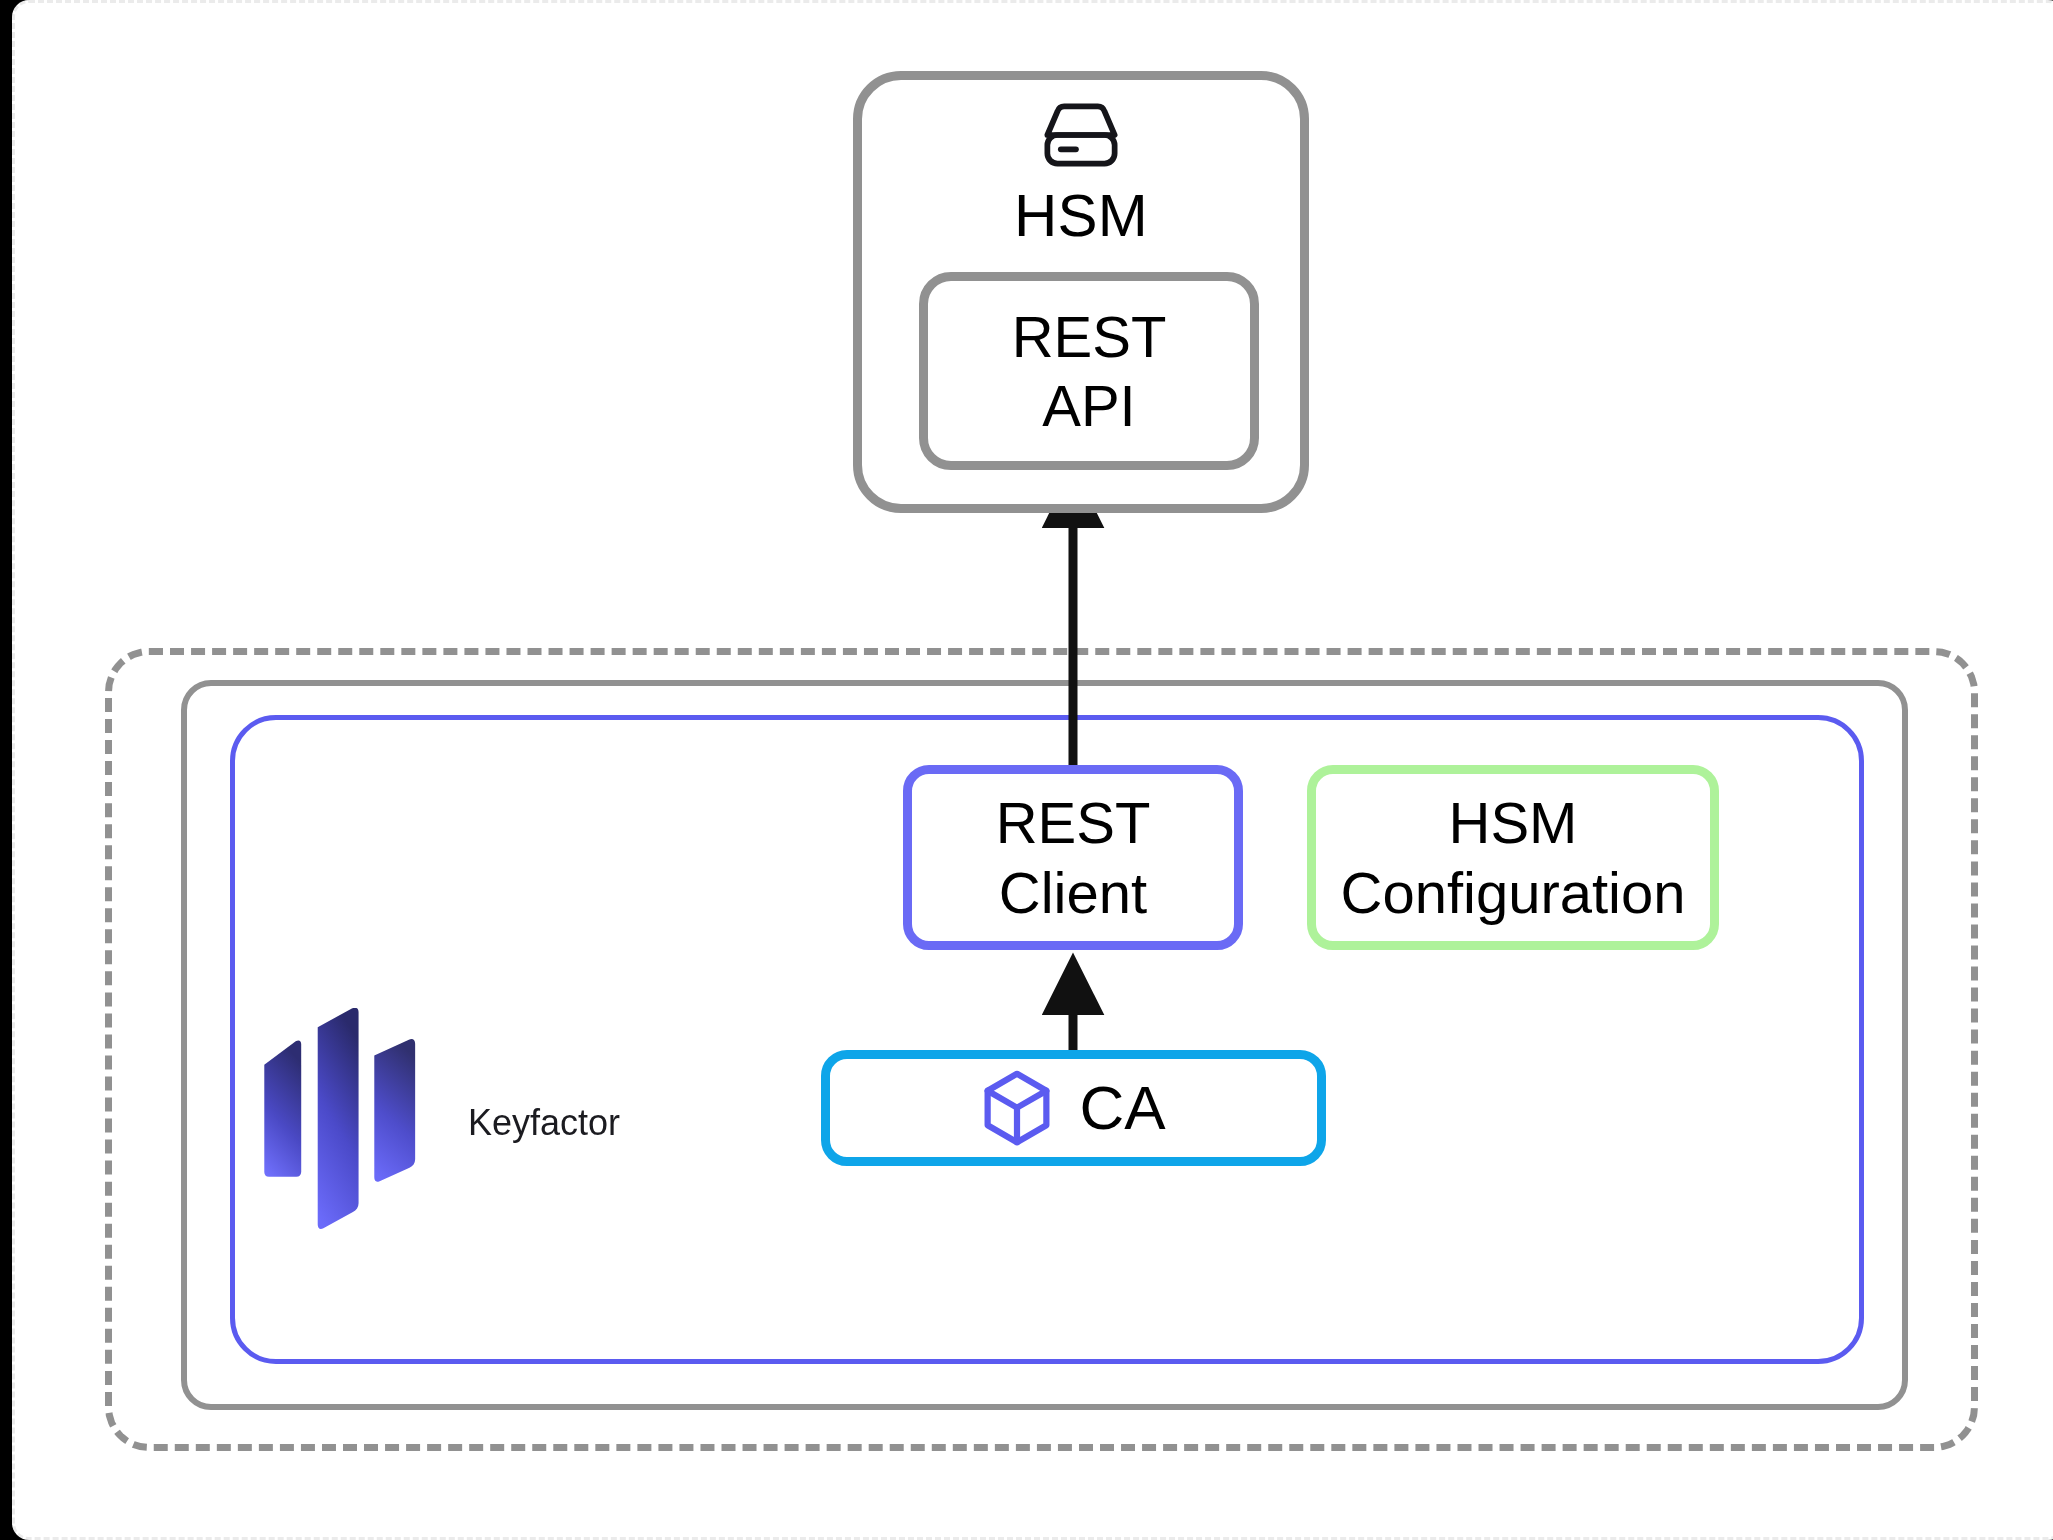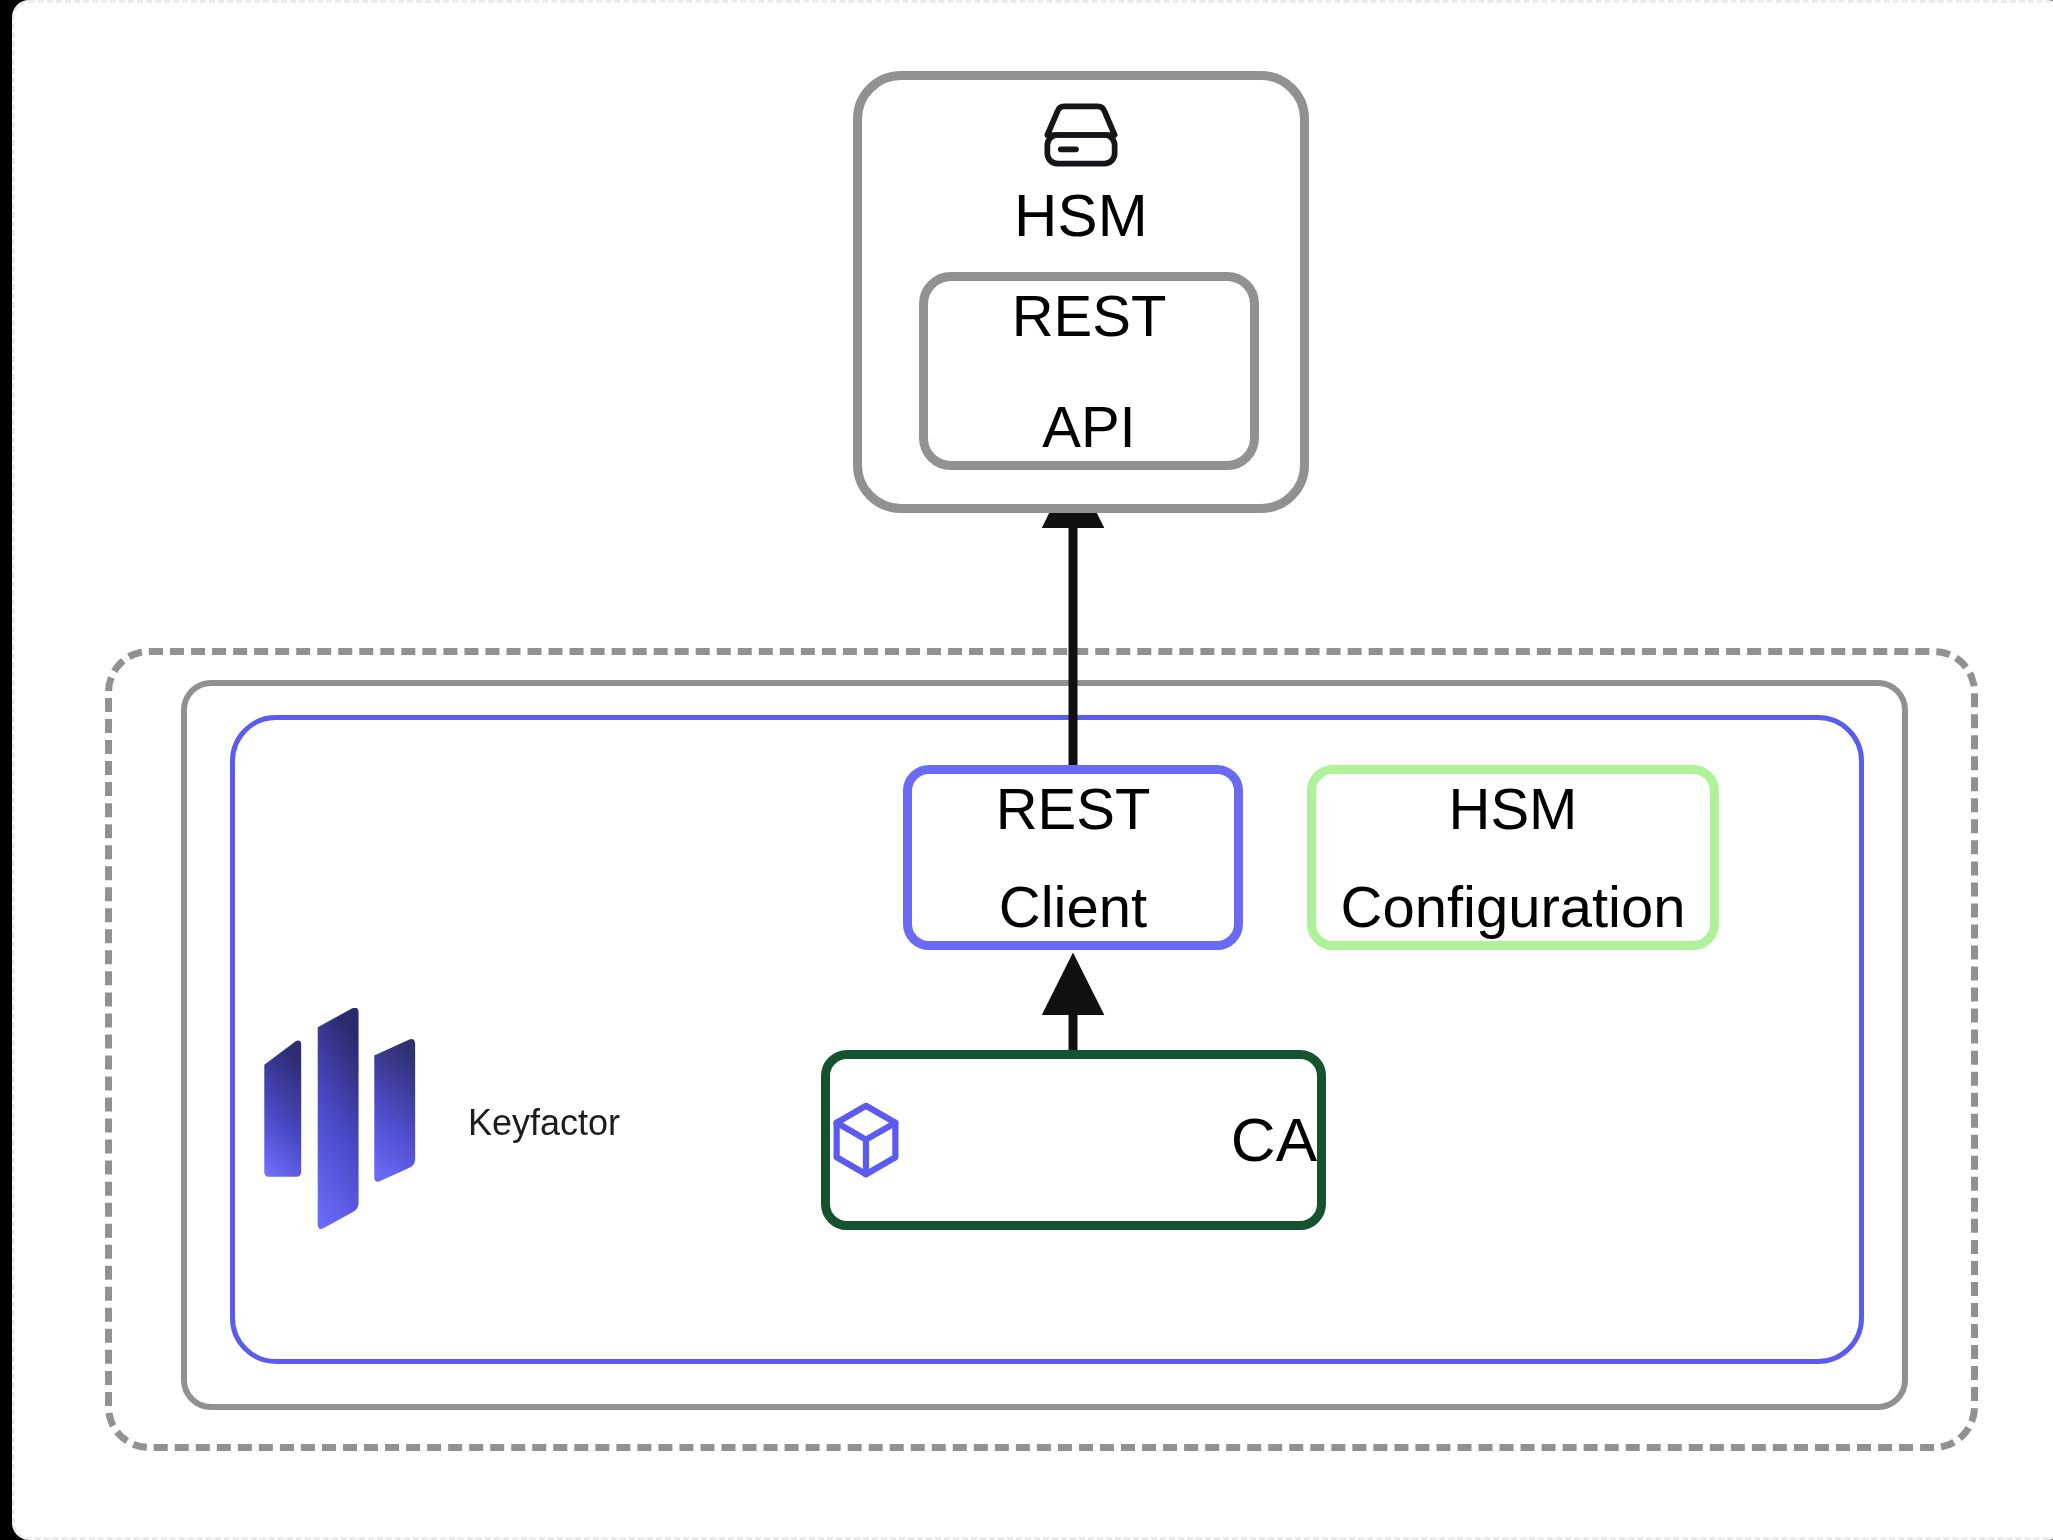--- a/index.html
+++ b/index.html
@@ -28,21 +28,21 @@
   }
 
   
   .node {
     position: absolute;
     box-sizing: border-box;
     background: #ffffff;
     display: flex;
     flex-direction: column;
     align-items: center;
-    justify-content: space-between;
+    justify-content: center;
     color: #000000;
   }
 
   
   #hsm-box {
     left: 838px;
     top: 68px;
     width: 456px;
     height: 442px;
     border: 9px solid #919191;
@@ -147,22 +147,22 @@
   #hsm-config-box .line {
     font-size: 58px;
     line-height: 1.19;
   }
 
   
   #ca-box {
     left: 806px;
     top: 1047px;
     width: 505px;
-    height: 180px;
-    border: 9px solid #14532d;
+    height: 116px;
+    border: 9px solid #0ea5e9;
     border-radius: 26px;
     flex-direction: row;
     gap: 26px;
     z-index: 4;
   }
   #ca-icon {
     width: 72px;
     height: 76px;
     display: block;
   }

